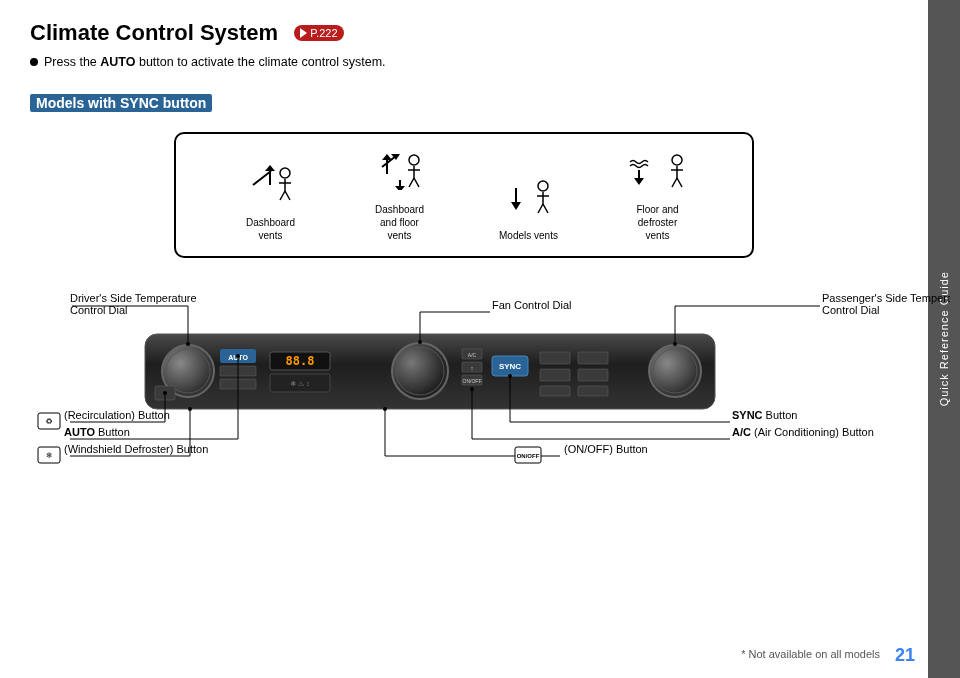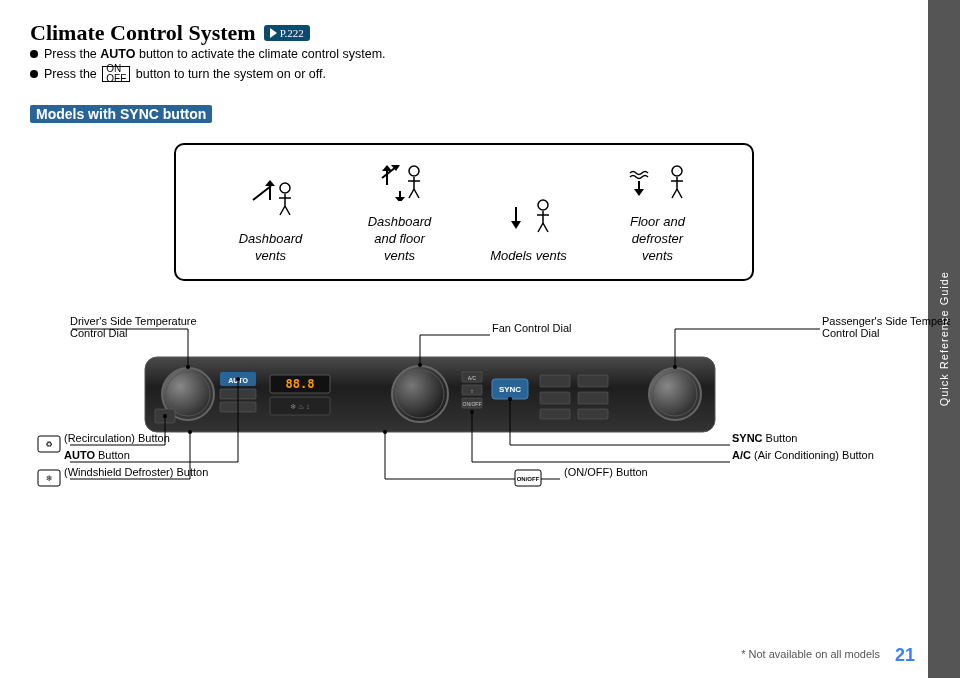--- a/index.html
+++ b/index.html
@@ -62,33 +62,33 @@
       bottom: 18px;
       right: 80px;
       font-size: 11px;
       color: #555;
     }
 
     
     .page-title {
       font-size: 22px;
       font-weight: bold;
+      margin-bottom: 8px;
       display: flex;
       align-items: center;
-      gap: 8px;
-      font-family: Liberation Serif, serif;
+      gap: 16px;
     }
     .page-ref-badge {
       display: inline-flex;
       align-items: center;
-      background: #0c4a6e;
+      background: #b91c1c;
       color: #fff;
       font-size: 11px;
       padding: 2px 6px;
-      border-radius: 3px;
+      border-radius: 8px;
       font-weight: normal;
     }
     .page-ref-arrow {
       display: inline-block;
       width: 0;
       height: 0;
       border-top: 5px solid transparent;
       border-bottom: 5px solid transparent;
       border-left: 7px solid #fff;
       margin-right: 3px;
@@ -160,23 +160,22 @@
       align-items: center;
       width: 90px;
       text-align: center;
     }
     .airflow-icon {
       font-size: 32px;
       margin-bottom: 8px;
       line-height: 1;
     }
     .airflow-label {
-      font-size: 13px;
+      font-size: 10px;
       line-height: 1.3;
-      font-style: italic;
     }
   </style>
 </head>
 <body>
 
 <div class="right-sidebar">
   <span class="sidebar-text">Quick Reference Guide</span>
 </div>
 
 <div class="main-content">
@@ -188,24 +187,20 @@
       <span class="page-ref-arrow"></span>
       <span>P.222</span>
     </span>
   </div>
 
   
   <ul class="bullet-list">
     <li>
       <span class="bullet-dot"></span>
       <span>Press the <span class="bold-text">AUTO</span> button to activate the climate control system.</span>
-    </li>
-    <li>
-      <span class="bullet-dot"></span>
-      <span>Press the <span class="inline-icon">ON<br>OFF</span> button to turn the system on or off.</span>
     </li>
   </ul>
 
   
   <div class="sync-badge">Models with SYNC button</div>
 
   
   <div class="airflow-box">
 
     <div class="airflow-item">

